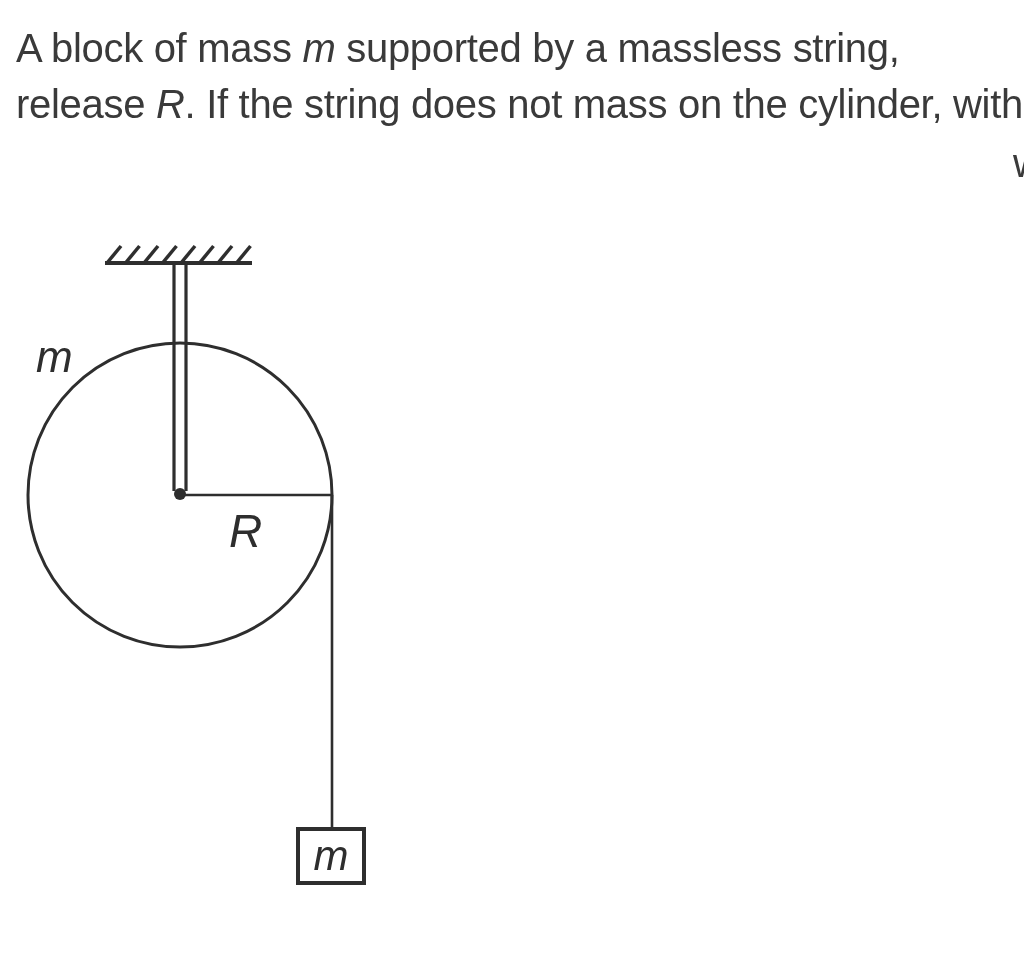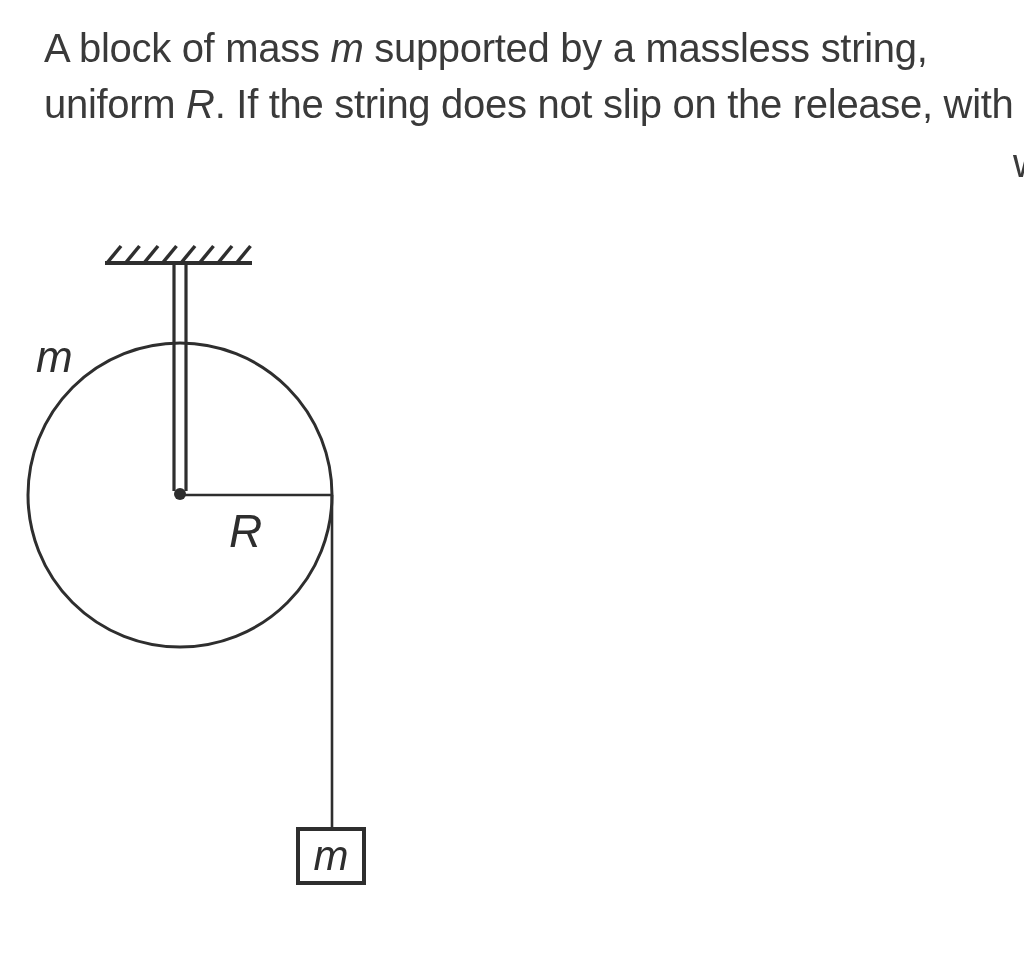--- a/index.html
+++ b/index.html
@@ -11,21 +11,21 @@
     position: relative;
     width: 1024px;
     height: 960px;
     overflow: hidden;
     background: var(--bg, #ffffff);
     font-family: "Liberation Sans", sans-serif;
     color: var(--ink, #3a3a3a);
   }
   .question {
     position: absolute;
-    left: 44px;
+    left: 16px;
     top: 20px;
     font-size: 40px;
     line-height: 56px;
     letter-spacing: -0.3px;
     white-space: nowrap;
   }
   .q-line { height: 56px; }
   .it { font-style: italic; }
 
   .edge-frag {
@@ -71,21 +71,21 @@
     line-height: 1;
   }
 </style>
 </head>
 <body>
 
 <div class="page">
 
   <div class="question">
       <div class="q-line"><span>A block of mass </span><span class="it">m</span><span> supported by a massless string,</span></div>
-      <div class="q-line"><span>uniform </span><span class="it">R</span><span>. If the string does not slip on the release, with</span></div>
+      <div class="q-line"><span>release </span><span class="it">R</span><span>. If the string does not mass on the cylinder, with</span></div>
     </div>
 
   <span class="edge-frag">w</span>
 
   <div class="diagram">
     <svg width="1024" height="960" viewBox="0 0 1024 960">
 
       <g>
         <line class="ln" x1="105" y1="263" x2="252" y2="263" stroke-width="4"></line>
         <line class="ln" x1="107" y1="263" x2="121" y2="246" stroke-width="3.5"></line>

